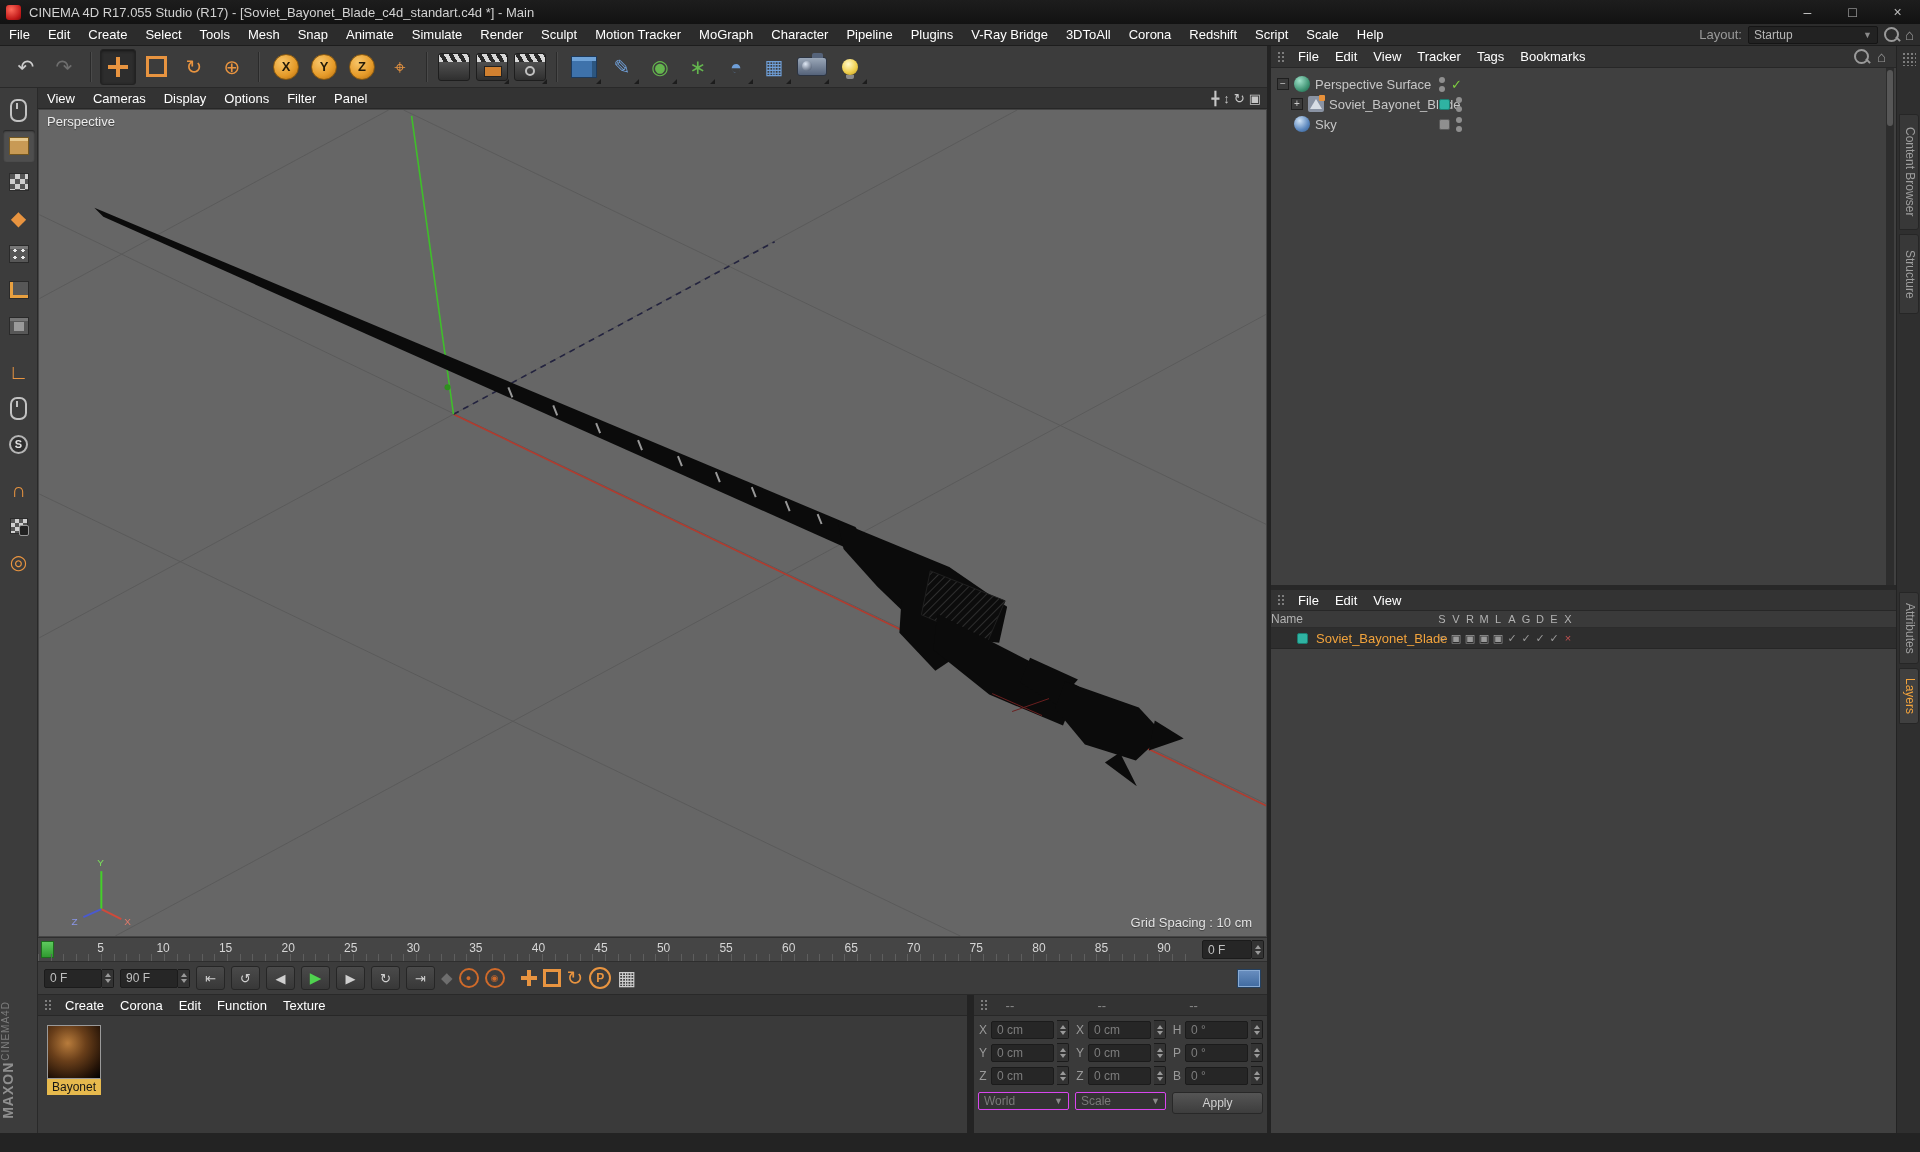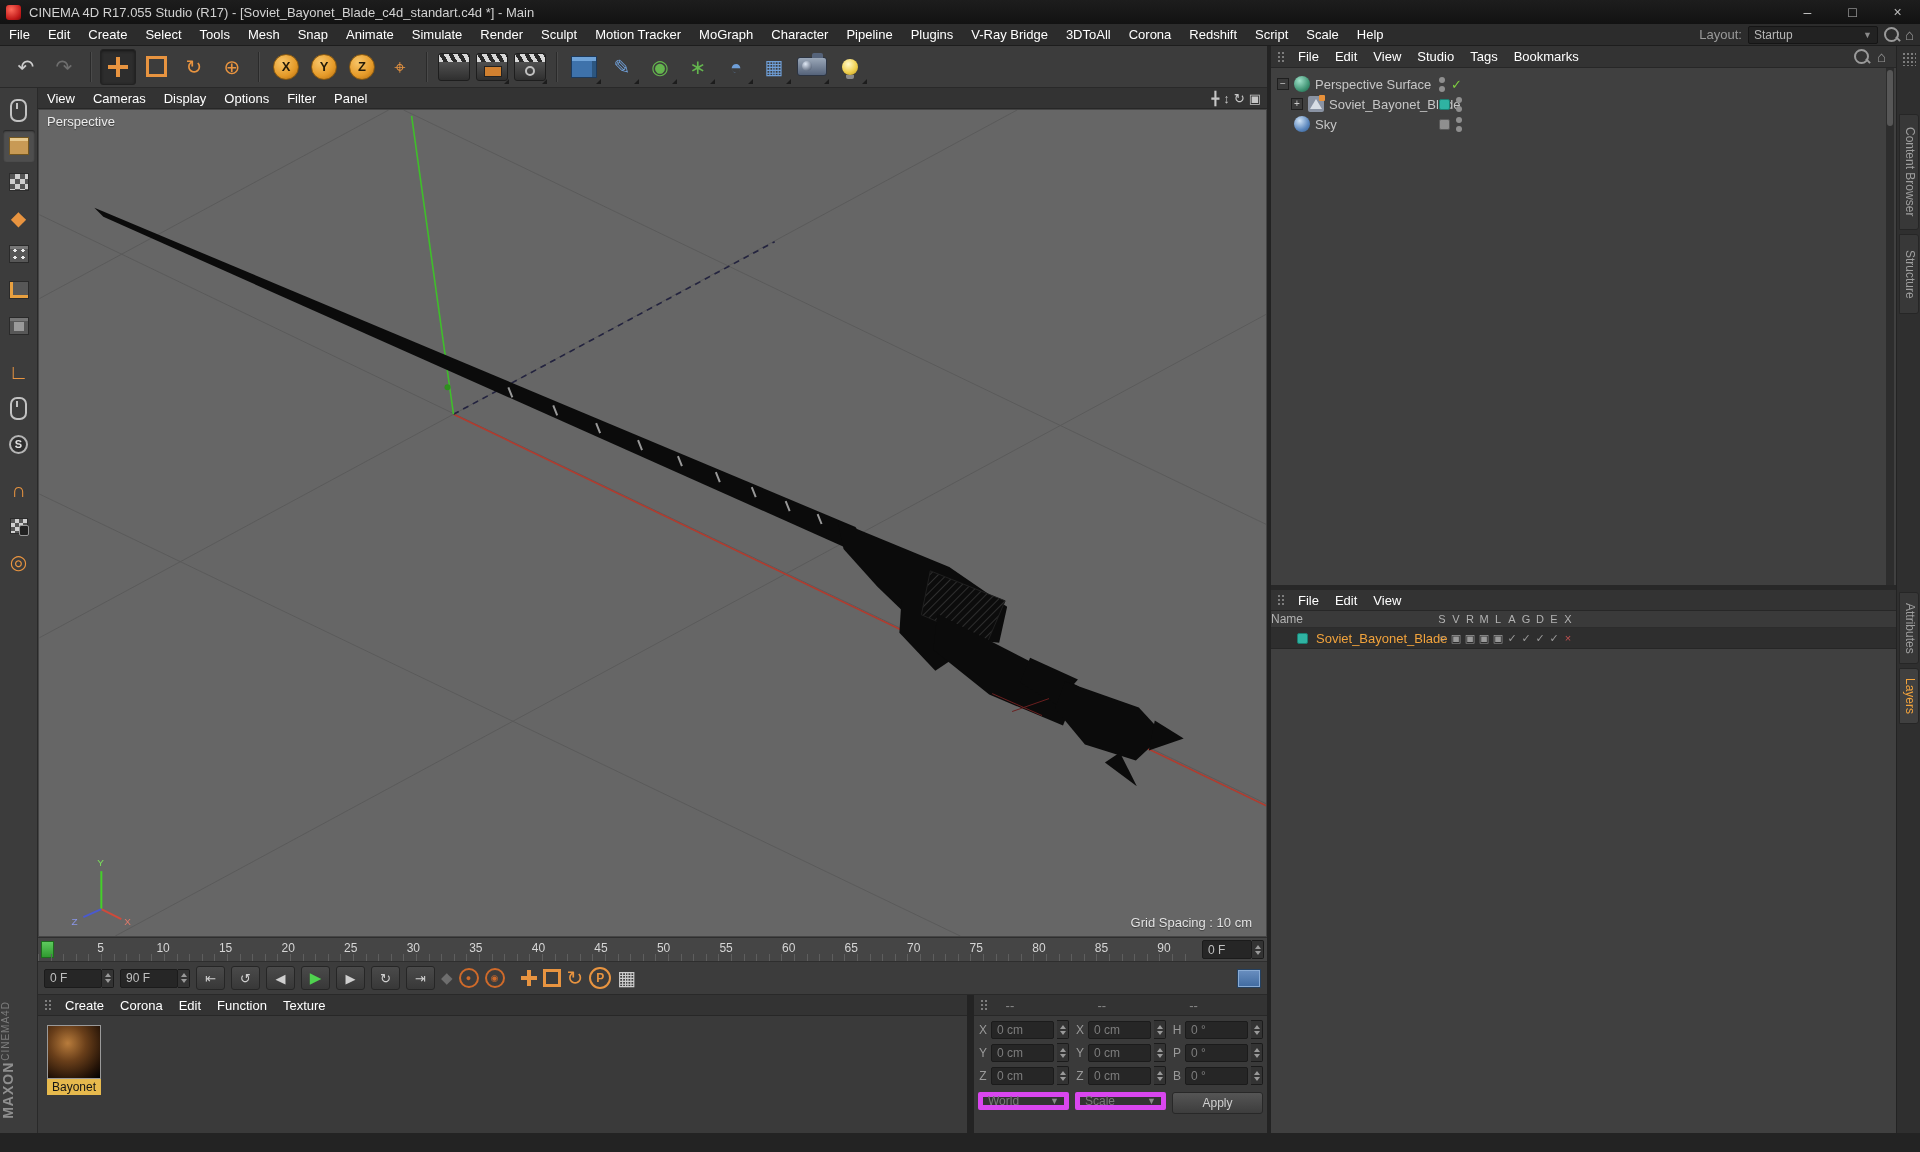--- a/index.html
+++ b/index.html
@@ -140,21 +140,21 @@
   .matthumb{position:absolute;left:9px;top:30px;width:54px;height:54px;border:1px solid #9a9a9a;box-sizing:border-box;
             background:radial-gradient(circle at 38% 33%,#b87c3c 0%,#6a3f1a 38%,#241307 78%,#000 100%);}
   .matname{position:absolute;left:9px;top:84px;width:54px;background:#e6b94d;color:#161616;font-size:12px;
            text-align:center;padding:1px 0;}
   .coords{left:974px;top:995px;width:293px;height:138px;background:#3a3a3a;}
   .cgrid{position:absolute;left:4px;right:4px;top:25px;display:grid;grid-template-columns:1fr 1fr 1fr;column-gap:6px;row-gap:4px;}
   .crow{display:flex;align-items:center;gap:3px;}
   .clab{width:10px;color:#9a9a9a;font-size:12px;text-align:center;}
   .crow .field{flex:1;height:18px;}
   .cbottom{position:absolute;left:4px;right:4px;top:97px;display:grid;grid-template-columns:1fr 1fr 1fr;column-gap:6px;}
-  .ddis{height:18px;background:#333;border:5px solid #d946ef;border-radius:2px;color:#7a7a7a;font-size:12px;
+  .ddis{height:18px;background:#333;border:1px solid #d946ef;border-radius:2px;color:#7a7a7a;font-size:12px;
         display:flex;align-items:center;justify-content:space-between;padding:0 5px;box-sizing:border-box;}
   .applybtn{height:20px;background:linear-gradient(#555,#3d3d3d);border:1px solid #282828;border-radius:3px;
             color:#d0d0d0;font-size:12px;display:flex;align-items:center;justify-content:center;}
   .chead{position:absolute;left:0;right:0;top:0;height:21px;background:#333;border-bottom:1px solid #272727;
          display:flex;align-items:center;box-sizing:border-box;}
   .chead .hcell{width:92px;color:#8a8a8a;padding-left:14px;}
   
   .omMenu{left:1271px;top:46px;width:625px;height:22px;}
   .omIcons{margin-left:auto;display:flex;align-items:center;gap:8px;padding-right:10px;}
   .omBody{left:1271px;top:68px;width:625px;height:517px;background:#404040;}
@@ -638,21 +638,21 @@
       <div class="applybtn">Apply</div>
     </div>
   </div>
 
   <div class="abs omMenu pmenu">
     <span class="grip"></span>
     <div class="menus">
         <span class="mitem">File</span>
         <span class="mitem">Edit</span>
         <span class="mitem">View</span>
-        <span class="mitem">Studio</span>
+        <span class="mitem">Tracker</span>
         <span class="mitem">Tags</span>
         <span class="mitem">Bookmarks</span>
       </div>
     <div class="omIcons">
       <span class="magico"></span>
       <span class="homeglyph">⌂</span>
     </div>
   </div>
   <div class="abs omBody">
     <div style="padding-top:6px">

